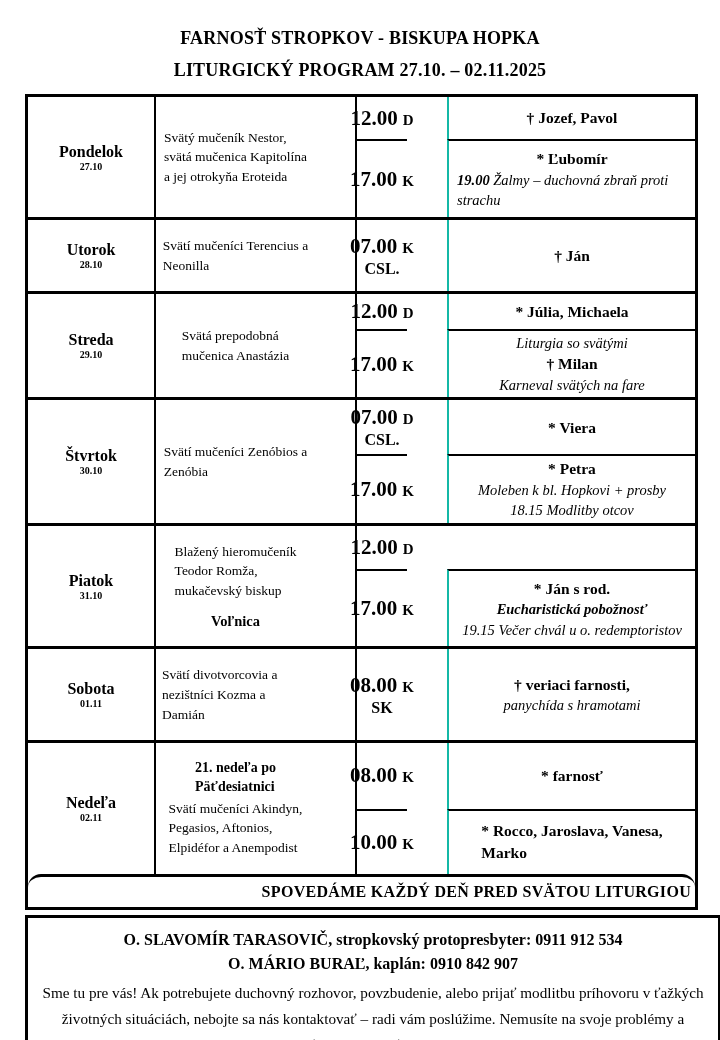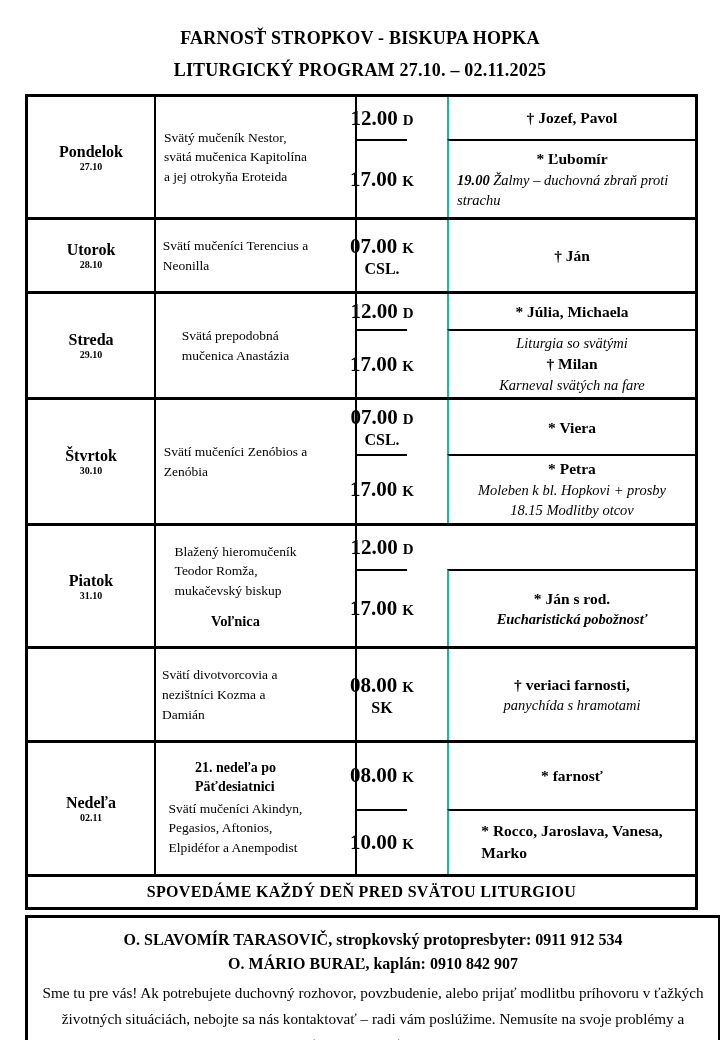--- a/index.html
+++ b/index.html
@@ -41,21 +41,21 @@
   .ln.bi { font-size:14.5px; font-style:italic; font-weight:bold; }
   .bi-lead { font-weight:bold; }
   .pre { white-space:pre-line; }
 
   
   .h42{min-height:42px} .h78{min-height:78px} .h60{min-height:60px}
   .h35{min-height:35px} .h68{min-height:68px} .h54{min-height:54px}
   .h36{min-height:36px} .h70{min-height:70px} .h76{min-height:76px}
   .h51{min-height:51px} .h50{min-height:50px}
 
-  .notice-row { border-top:3px solid #000; text-align:center; padding:6px 4px; }
+  .notice-row { border-top:3px solid #000; text-align:right; padding:6px 4px;border-radius:13px; }
   .notice-text { font-size:16px; font-weight:bold; letter-spacing:.3px; }
 
   .contact-box { width:696px; margin:5px auto 0 25px; border:3px solid #000; text-align:center; padding:10px 10px 12px 10px; }
   .contact-line { font-size:16px; font-weight:bold; line-height:1.55; }
   .contact-msg { font-size:15.2px; line-height:1.72; margin-top:3px; }
 </style>
 </head>
 <body>
 
 <div class="header">
@@ -172,24 +172,29 @@
     </div>
     <div class="cell c-time h36">
       <div class="time-line"><span class="time-num">12.00</span><span class="time-rite">D</span></div>
     </div>
     <div class="cell c-time row2 h70">
       <div class="time-line"><span class="time-num">17.00</span><span class="time-rite">K</span></div>
     </div>
     <div class="cell c-int row2 h70">
       <div class="ln b">* Ján s rod.</div>
       <div class="ln bi">Eucharistická pobožnosť</div>
+      <div class="ln it">19.15 Večer chvál u o. redemptoristov</div>
     </div>
   </div>
 
   <div class="day-block one-row">
+    <div class="cell c-day">
+      <div class="day-name">Sobota</div>
+      <div class="day-date">01.11</div>
+    </div>
     <div class="cell c-saint">
       <div class="saint-text">Svätí divotvorcovia a
 nezištníci Kozma a Damián</div>
     </div>
     <div class="cell c-time h76">
       <div class="time-line"><span class="time-num">08.00</span><span class="time-rite">K</span></div>
       <div class="time-sub">SK</div>
     </div>
     <div class="cell c-int h76">
       <div class="ln b">† veriaci farnosti,</div>

